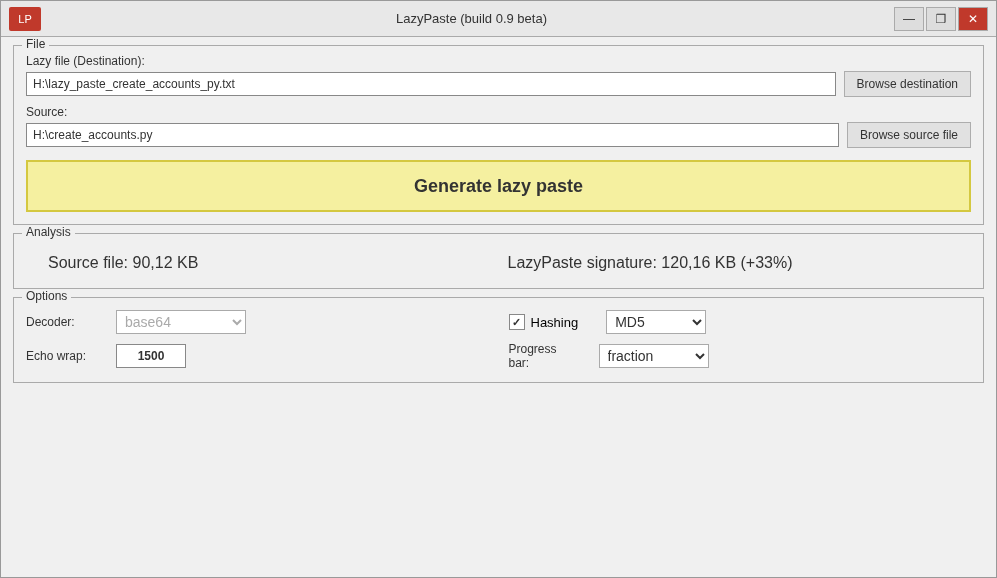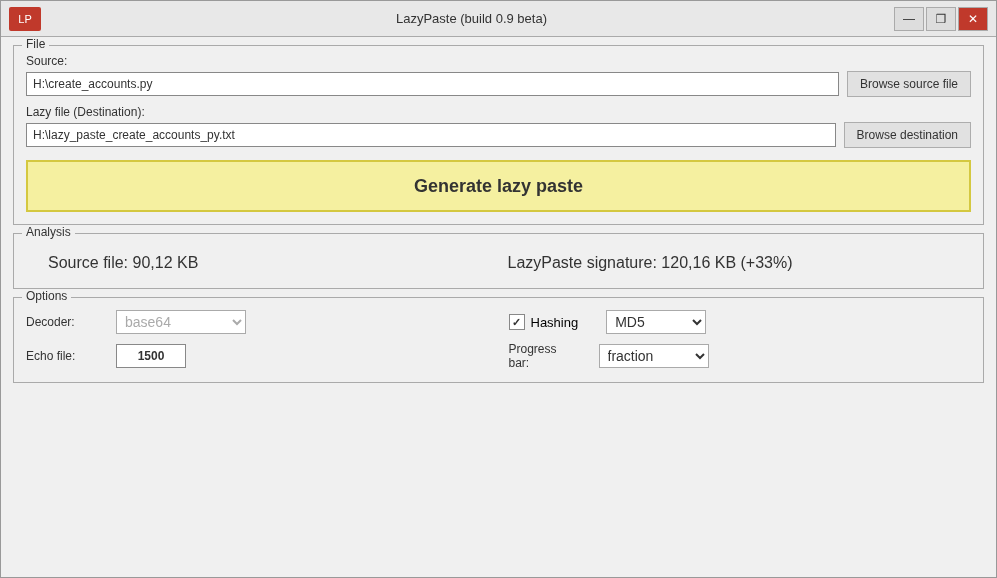--- a/index.html
+++ b/index.html
@@ -301,33 +301,33 @@
     </div>
   </div>
 
   <div class="content">
 
     <div class="group-box">
       <span class="group-box-label">File</span>
 
       
       <div class="field-column" style="margin-bottom: 8px;">
+        <div class="field-label">Lazy file (Destination):</div>
+        <div class="field-row">
+          <input type="text" class="text-input" value="H:\lazy_paste_create_accounts_py.txt" style="">
+          <button class="browse-btn">Browse destination</button>
+        </div>
+      </div>
+
+      
+      <div class="field-column" style="margin-bottom: 8px;">
         <div class="field-label">Source:</div>
         <div class="field-row">
           <input type="text" class="text-input" value="H:\create_accounts.py" style="">
           <button class="browse-btn">Browse source file</button>
-        </div>
-      </div>
-
-      
-      <div class="field-column" style="margin-bottom: 8px;">
-        <div class="field-label">Lazy file (Destination):</div>
-        <div class="field-row">
-          <input type="text" class="text-input" value="H:\lazy_paste_create_accounts_py.txt" style="">
-          <button class="browse-btn">Browse destination</button>
         </div>
       </div>
 
       
       <button class="generate-btn">Generate lazy paste</button>
     </div>
 
     <div class="analysis-box">
       <span class="analysis-label">Analysis</span>
       <div class="analysis-content">
@@ -356,21 +356,21 @@
           </div>
           <select class="option-select active" style="margin-left: 8px; width: 100px;">
             <option>MD5</option>
             <option>SHA1</option>
             <option>SHA256</option>
             <option>None</option>
           </select>
         </div>
 
         <div class="option-row">
-          <span class="option-row-label">Echo file:</span>
+          <span class="option-row-label">Echo wrap:</span>
           <input type="text" class="option-input" value="1500" style="">
         </div>
 
         <div class="option-row">
           <span class="option-row-label">Progress bar:</span>
           <select class="option-select active" style="width: 110px;">
             <option>fraction</option>
             <option>percent</option>
             <option>none</option>
           </select>

